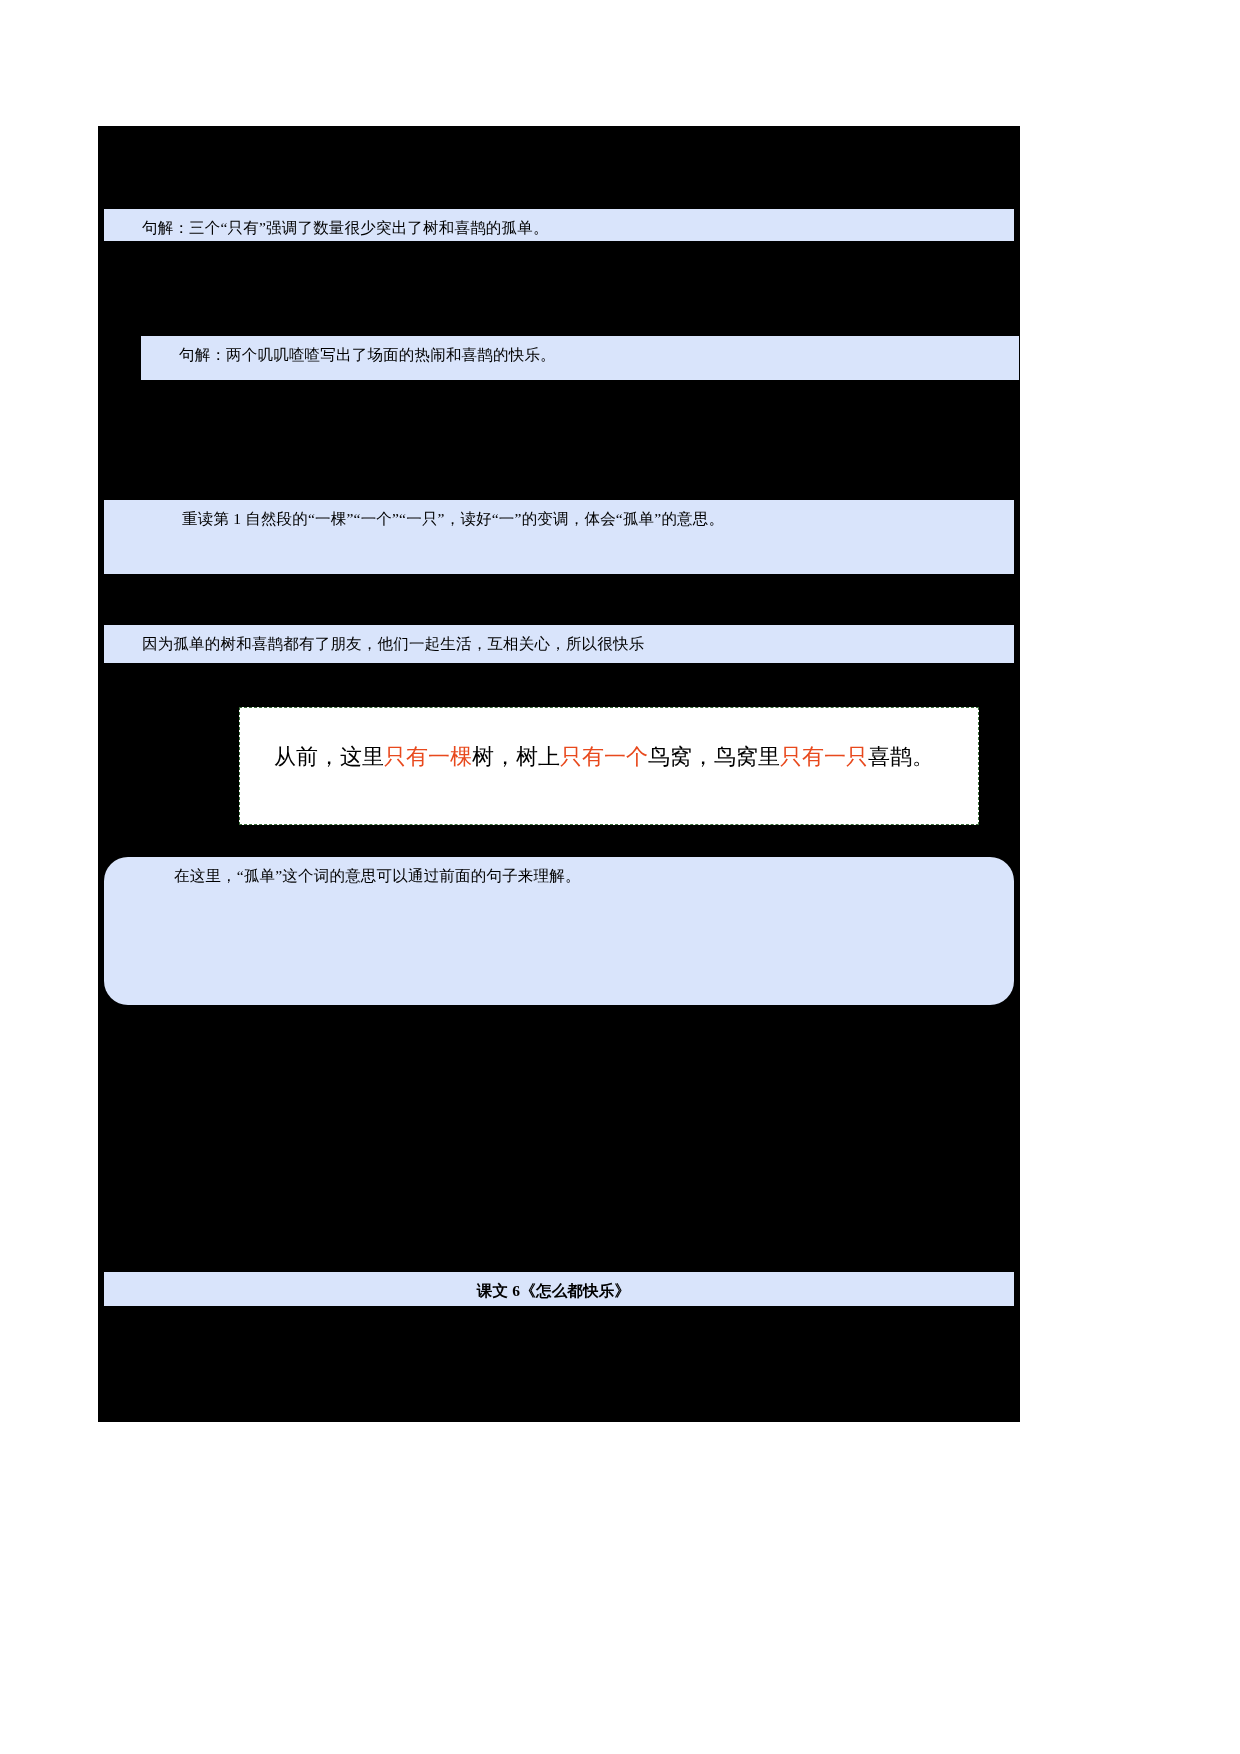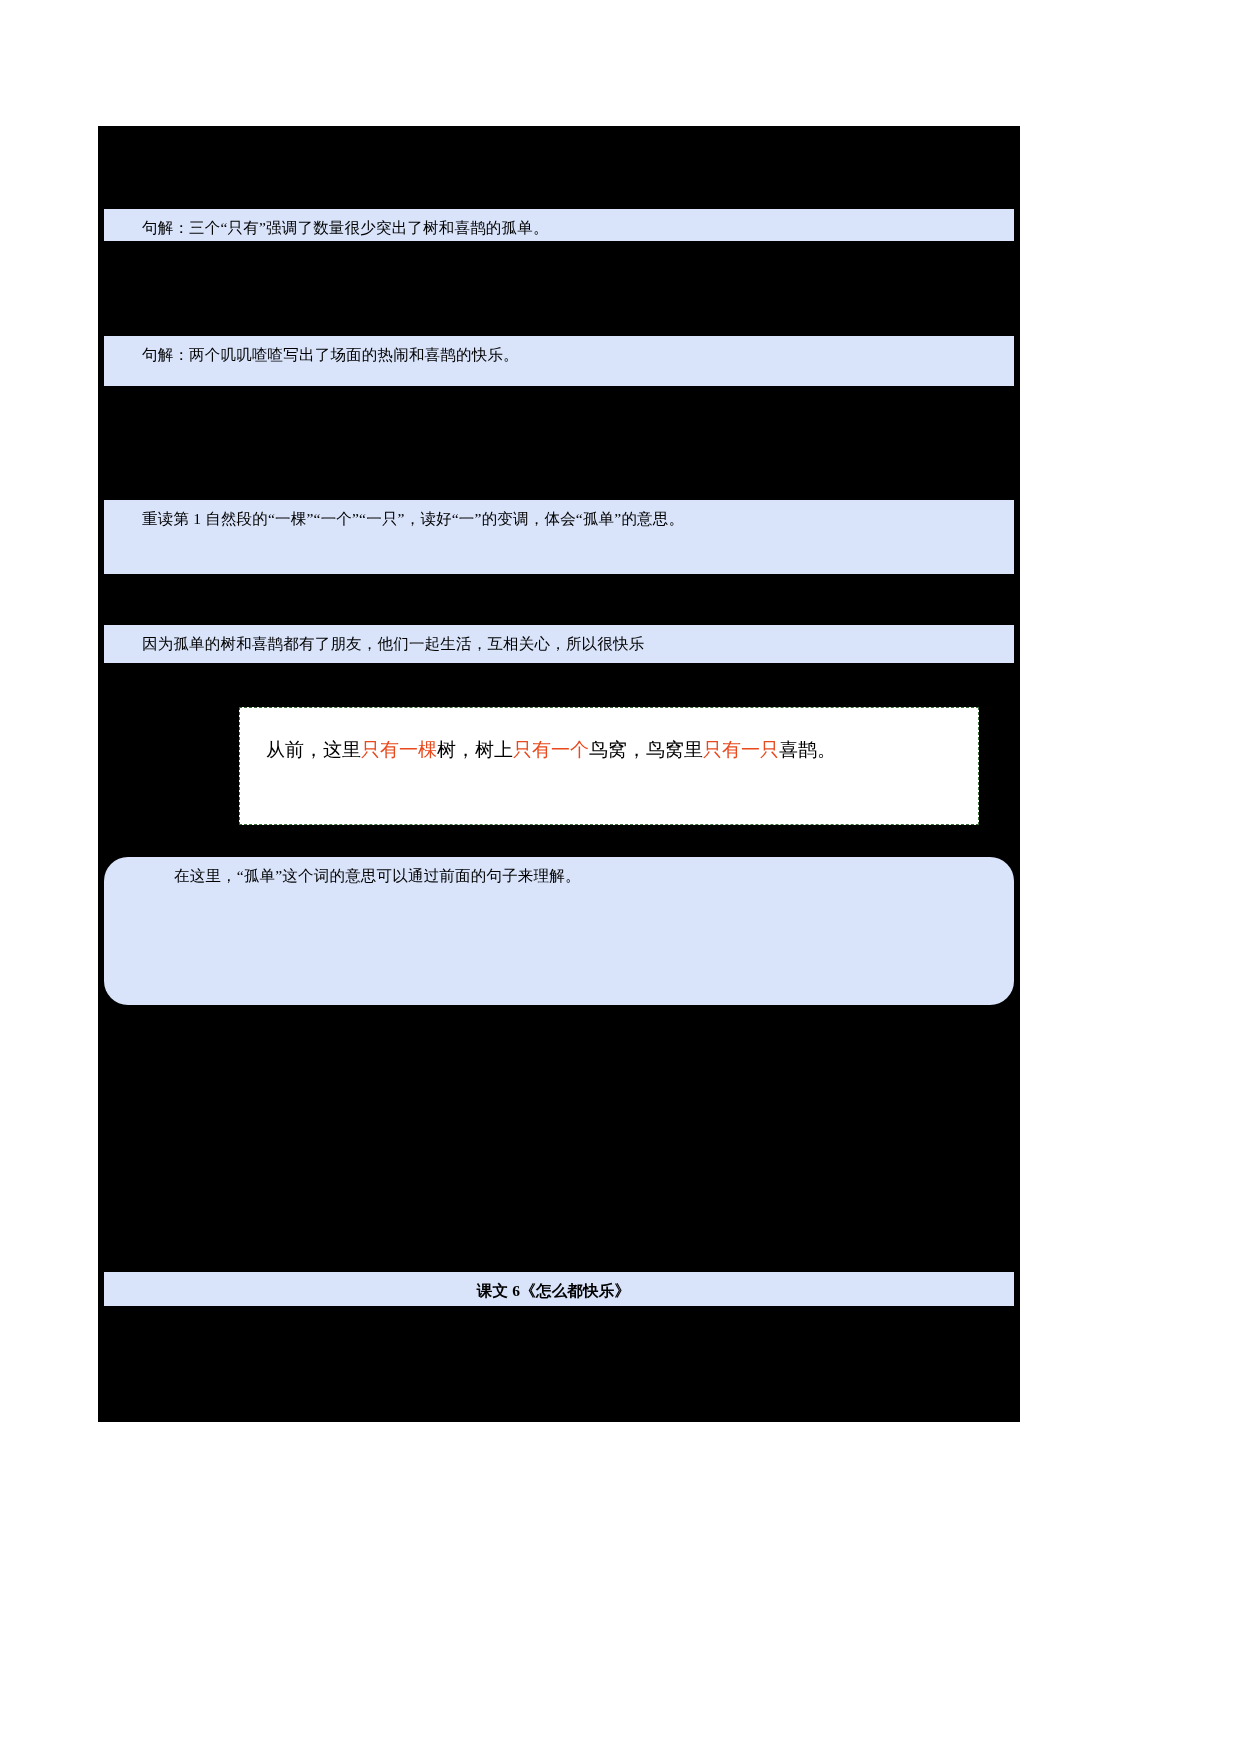--- a/index.html
+++ b/index.html
@@ -72,23 +72,23 @@
     position: absolute;
     left: 140px;
     top: 580px;
     width: 740px;
     height: 118px;
     background: #ffffff;
     border: 1px dashed #3b6e3b;
     box-sizing: border-box;
   }
   .quote-box p {
-    margin: 8px;
+    margin: 16px;
     padding: 0 18px;
-    font-size: 19px;
+    font-size: 22px;
     line-height: 46px;
     color: #000000;
     font-family: "DejaVu Serif", "Liberation Serif", serif;
   }
   .quote-box p:first-child { padding-top: 10px; }
   .hl { color: #e8491d; }
   .dotted {
     position: relative;
   }
   .dotted::after {
@@ -110,25 +110,25 @@
 <body>
 
 <div class="page">
   <div class="doc-frame">
     <div class="content">
 
       <div class="band" style="top:82px;height:32px;">
         <p>句解：三个“只有”强调了数量很少突出了树和喜鹊的孤单。</p>
       </div>
 
-      <div class="band" style="top:209px;height:50px;">
+      <div class="band" style="top:209px;height:44px;margin-left:37px;">
         <p>句解：两个叽叽喳喳写出了场面的热闹和喜鹊的快乐。</p>
       </div>
 
-      <div class="band" style="top:373px;height:74px;">
+      <div class="band" style="top:373px;height:74px;padding-left:40px;">
         <p>重读第 1 自然段的“一棵”“一个”“一只”，读好“一”的变调，体会“孤单”的意思。</p>
       </div>
 
       <div class="band" style="top:498px;height:38px;">
         <p>因为孤单的树和喜鹊都有了朋友，他们一起生活，互相关心，所以很快乐</p>
       </div>
 
       <div class="quote-box">
         <p>
           <span>从前，这里</span><span class="hl">只有一棵</span><span>树，树上</span><span class="hl">只有一个</span><span>鸟窝，鸟窝里</span><span class="hl">只有一只</span><span>喜鹊。</span>

